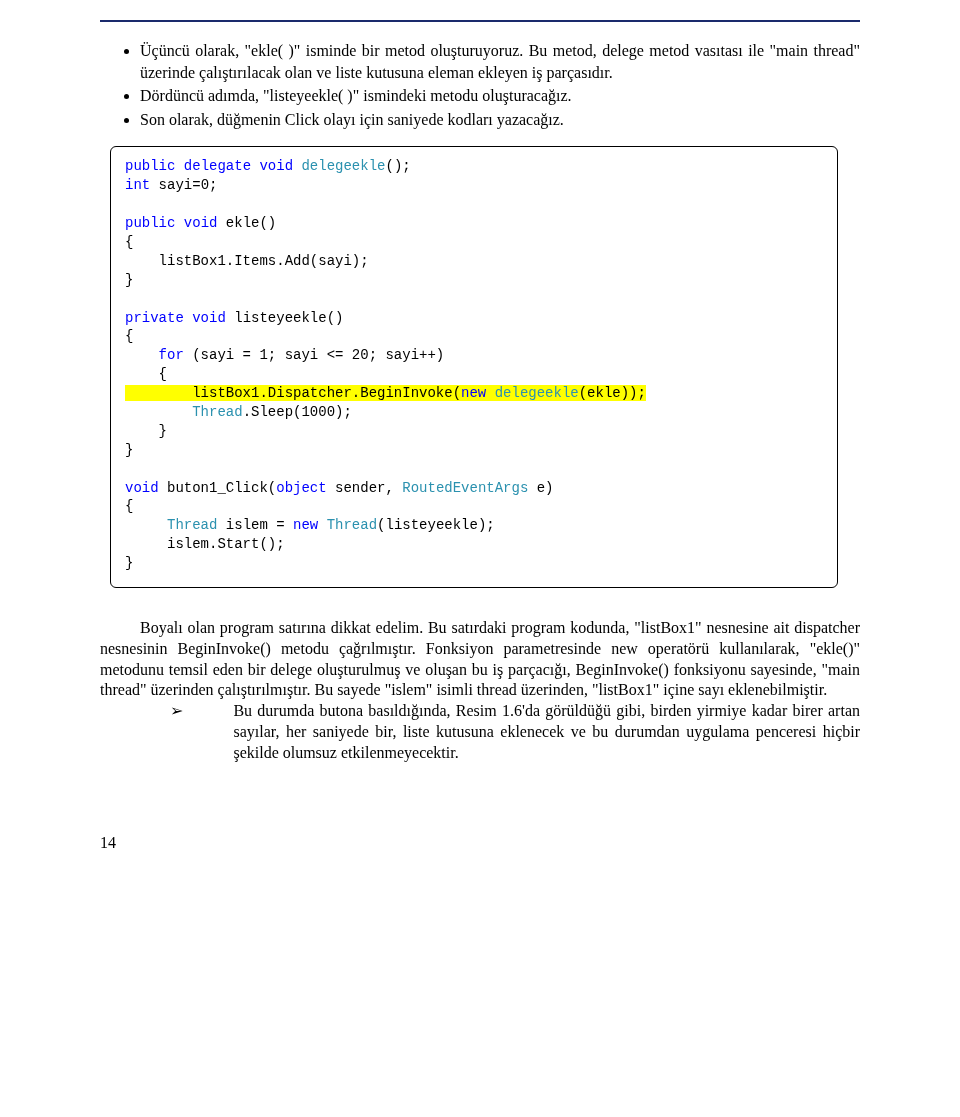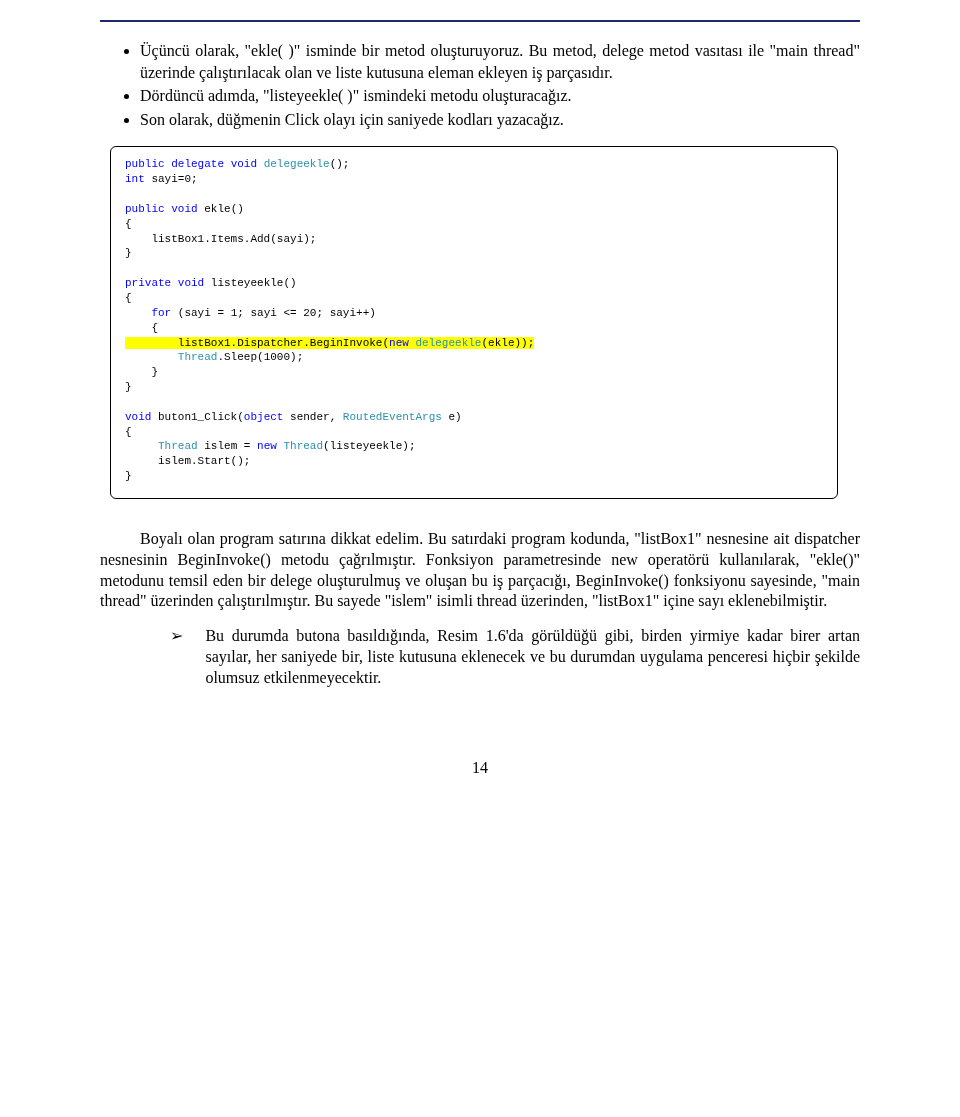--- a/index.html
+++ b/index.html
@@ -35,55 +35,55 @@
     margin: 0 0 14px 0;
     text-align: justify;
     text-indent: 40px;
   }
   .codebox {
     border: 1px solid #000;
     border-radius: 6px;
     padding: 10px 14px 14px 14px;
     margin: 10px 22px 30px 10px;
     font-family: Consolas, "Courier New", monospace;
-    font-size: 11px;
+    font-size: 14px;
     line-height: 1.35;
     white-space: pre;
   }
   .kw { color: #0000ff; }
   .typ { color: #2b91af; }
   .hl { background: #ffff00; }
   .body-para {
     font-size: 16px;
     line-height: 1.3;
     text-align: justify;
     text-indent: 40px;
-    margin-bottom: 14px;
+    margin-bottom: 0;
   }
   .arrowlist {
     padding-left: 70px;
     margin: 0;
   }
   .arrowlist .row {
     display: flex;
     align-items: flex-start;
     gap: 22px;
   }
   .arrowlist .arrow {
     font-size: 16px;
     line-height: 1.3;
     flex-shrink: 0;
   }
   .arrowlist .txt {
     font-size: 16px;
     line-height: 1.3;
     text-align: justify;
+    margin-left: 28px;
   }
   .pagenum {
-    text-align: center;
     font-size: 16px;
     margin-top: 70px;
   }
 </style>
 </head>
 <body>
 
 <div class="page">
   <div class="hr-top"></div>
 

